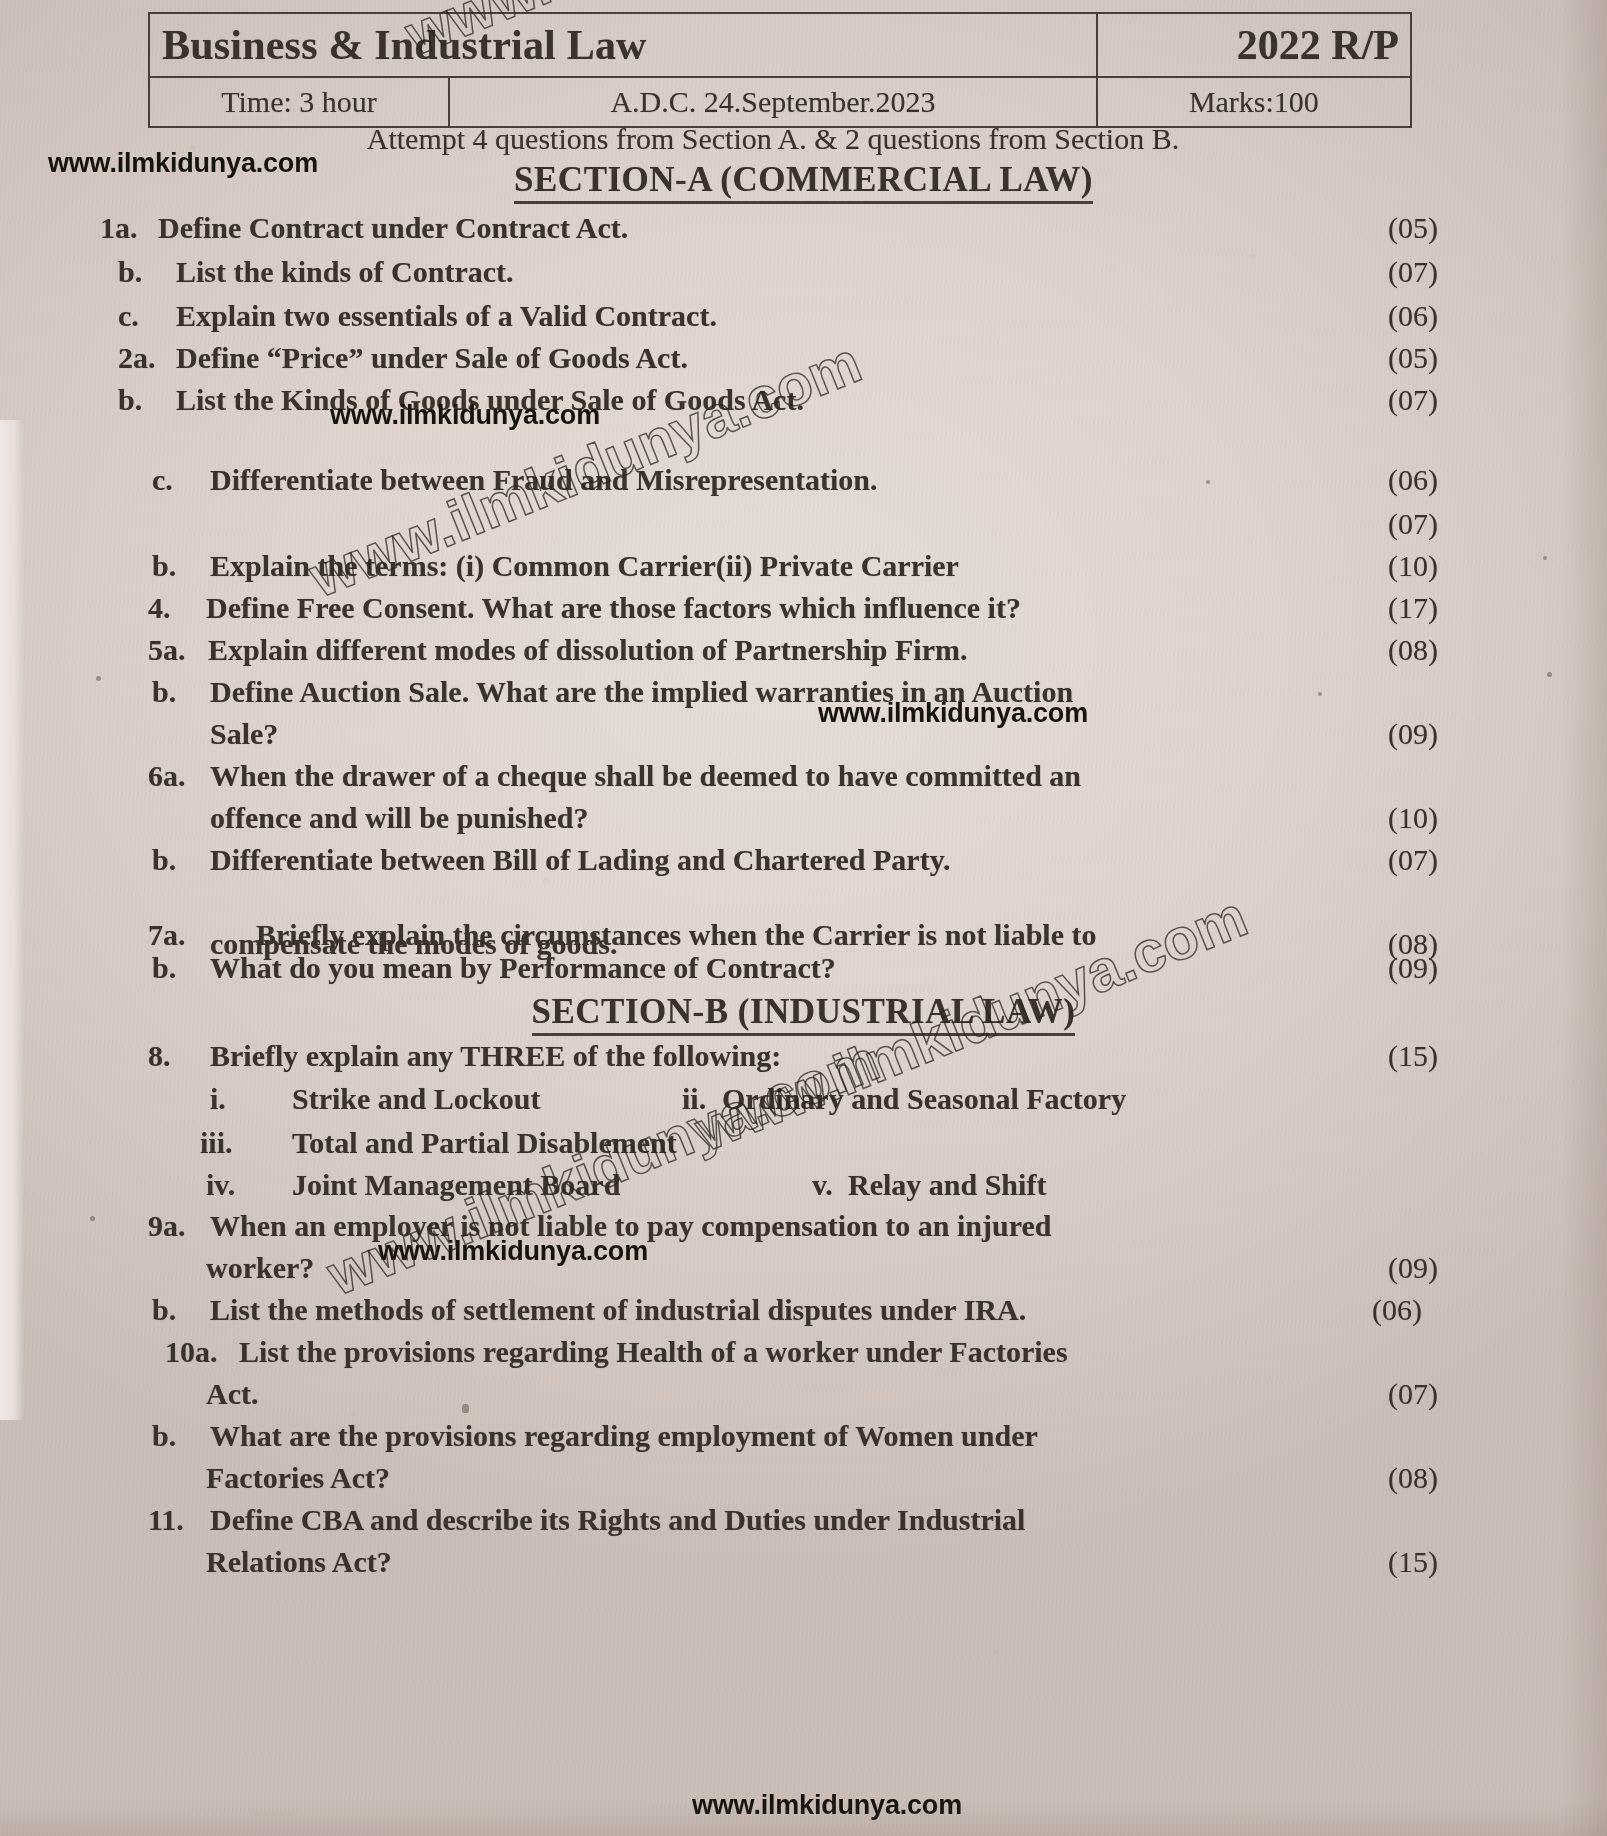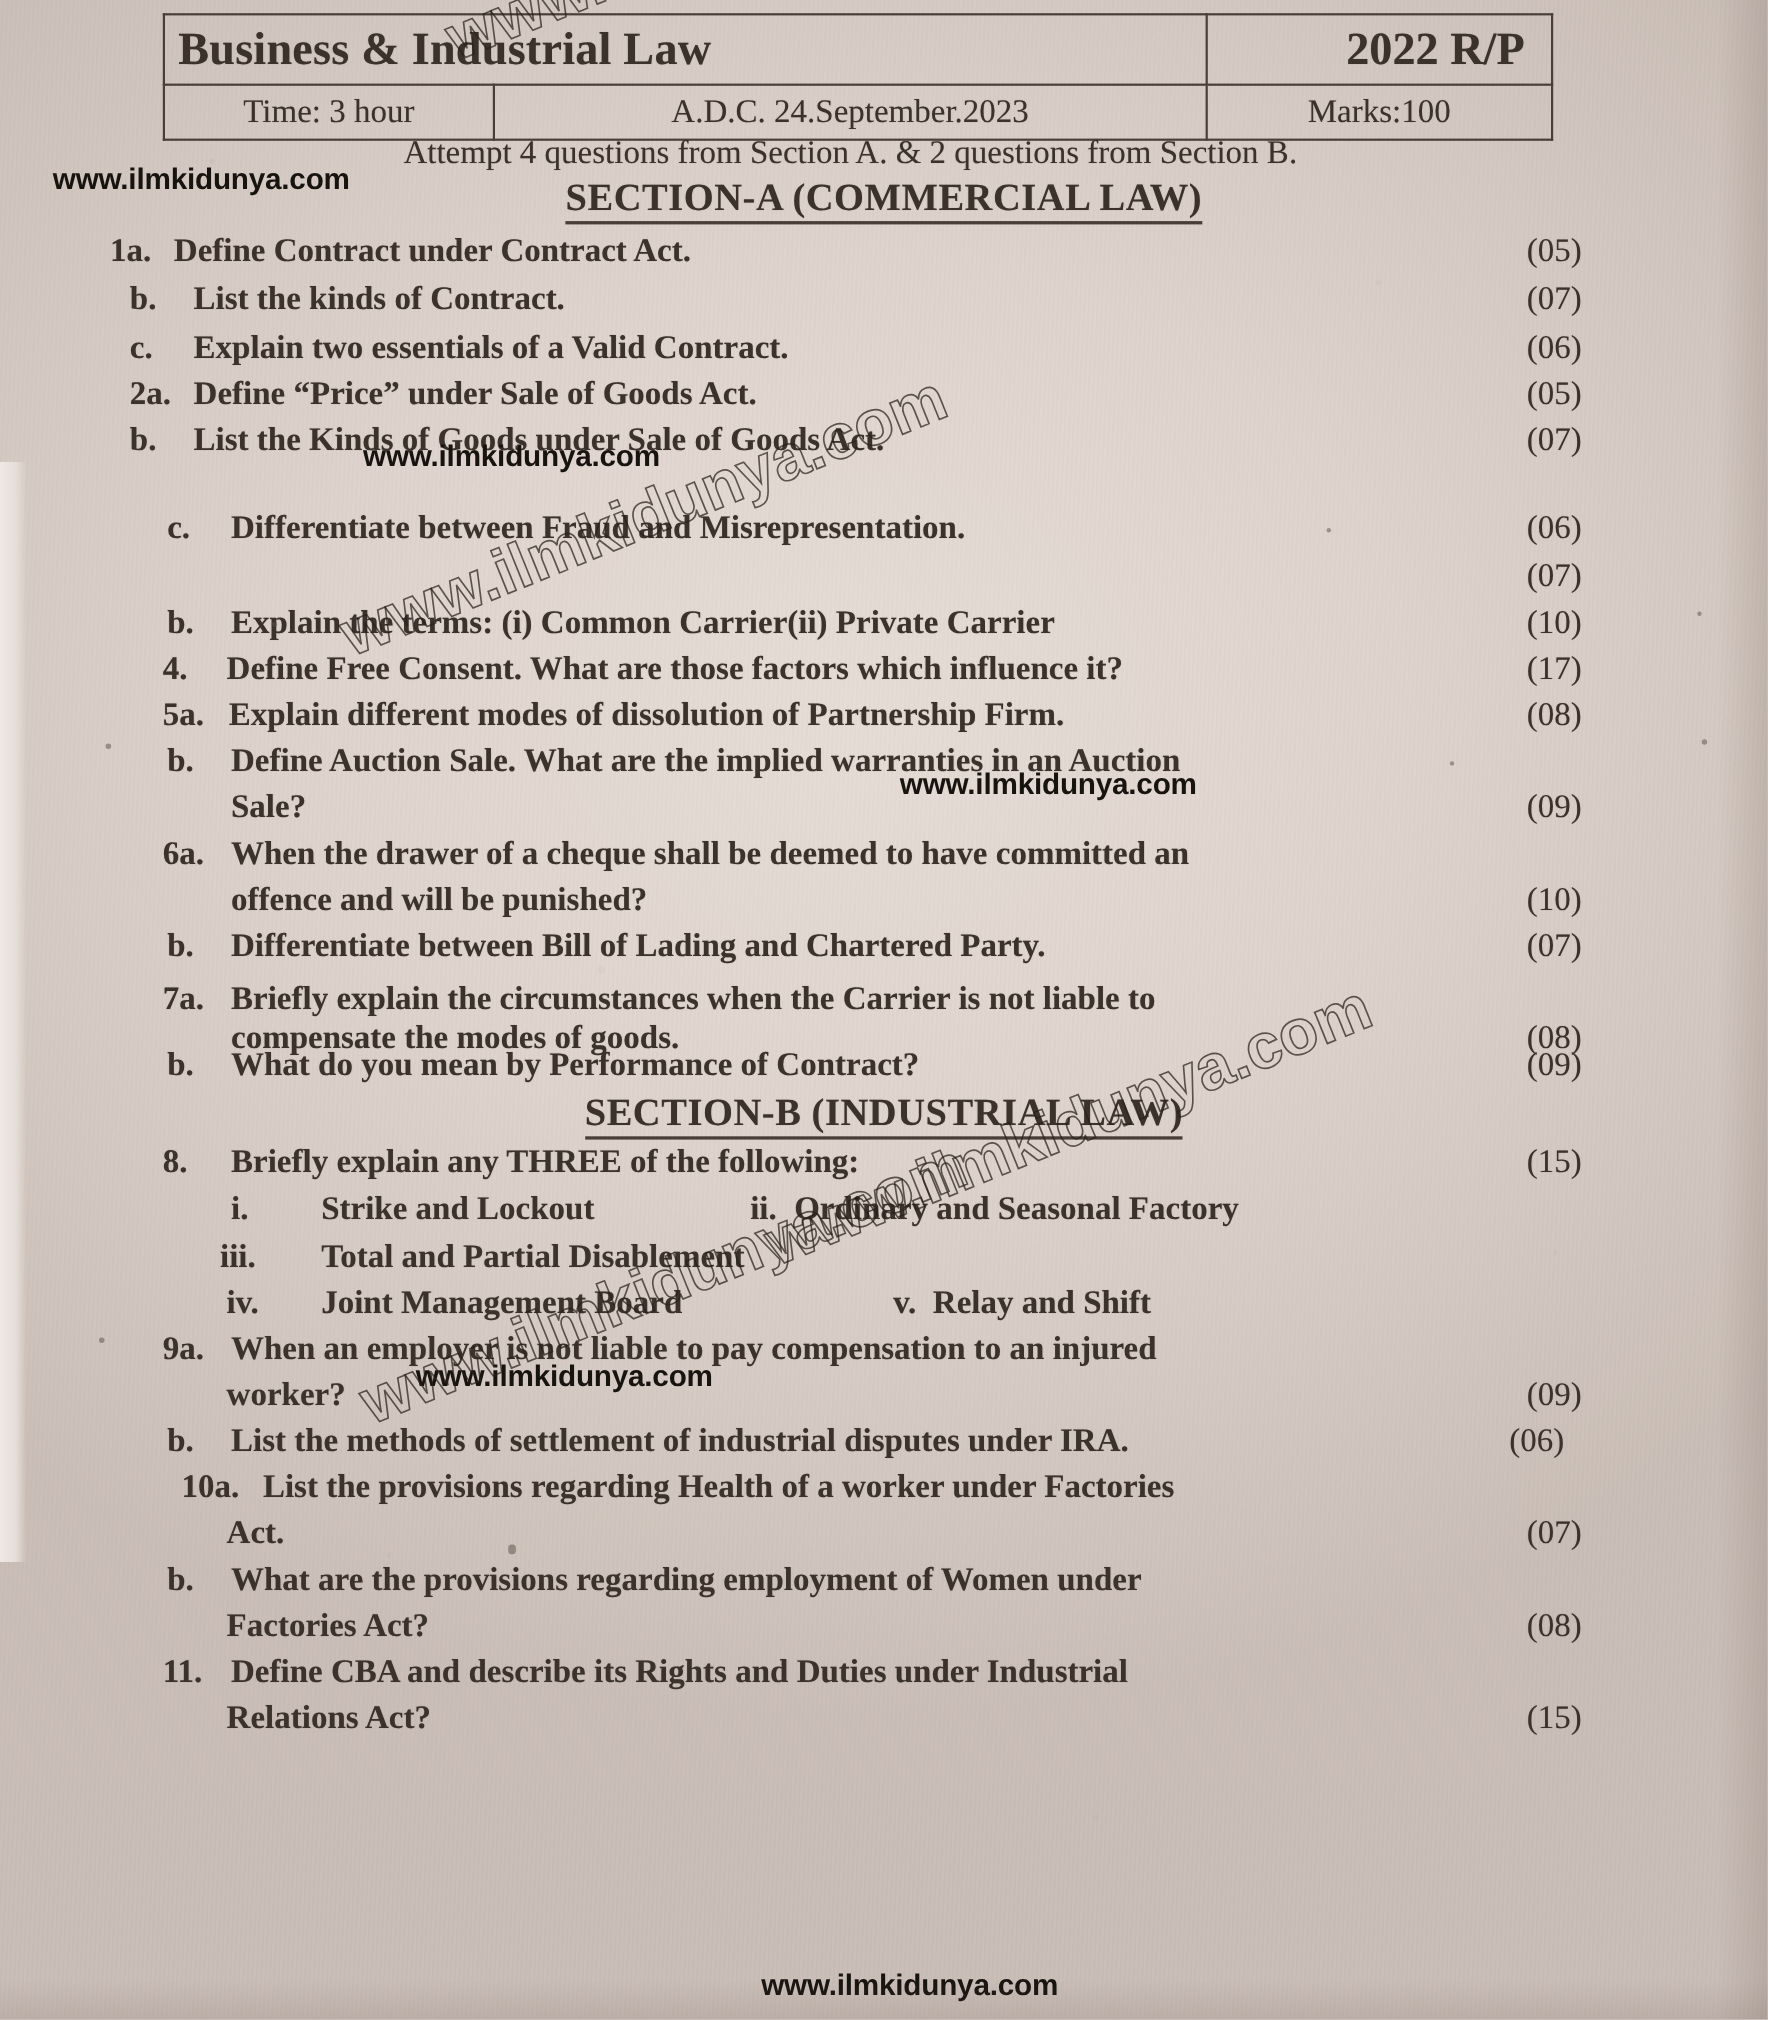--- a/index.html
+++ b/index.html
@@ -84,21 +84,21 @@
   .hdr-title {
     font-size: 42px;
     font-weight: bold;
     letter-spacing: .2px;
     white-space: nowrap;
   }
   .hdr-year {
     font-size: 42px;
     font-weight: bold;
     text-align: right;
-    padding-right: 24px;
+    padding-right: 11px;
     white-space: nowrap;
   }
   .hdr-sub {
     height: 48px;
     font-size: 30px;
     text-align: center;
     white-space: nowrap;
   }
   .hdr-sub.left  { text-align: center; }
   .hdr-sub.right { text-align: center; }
@@ -275,21 +275,21 @@
   </div>
   <div class="q ink cont" style="left:210px; top:802px;">offence and will be punished?</div>
   <div class="q ink marks" style="left:1388px; top:802px;">(10)</div>
 
   <div class="q ink" style="left:152px; top:844px;">
     <span class="lbl" style="width:58px">b.</span>
     <span class="txt">Differentiate between Bill of Lading and Chartered Party.</span>
   </div>
   <div class="q ink marks" style="left:1388px; top:844px;">(07)</div>
 
-  <div class="q ink" style="left:148px; top:892px;">
+  <div class="q ink" style="left:148px; top:919px;gap:46px;">
     <span class="lbl" style="width:62px">7a.</span>
     <span class="txt">Briefly explain the circumstances when the Carrier is not liable to</span>
   </div>
   <div class="q ink cont" style="left:210px; top:928px;">compensate the modes of goods.</div>
   <div class="q ink marks" style="left:1388px; top:928px;">(08)</div>
 
   <div class="q ink" style="left:152px; top:952px;">
     <span class="lbl" style="width:58px">b.</span>
     <span class="txt">What do you mean by Performance of Contract?</span>
   </div>

